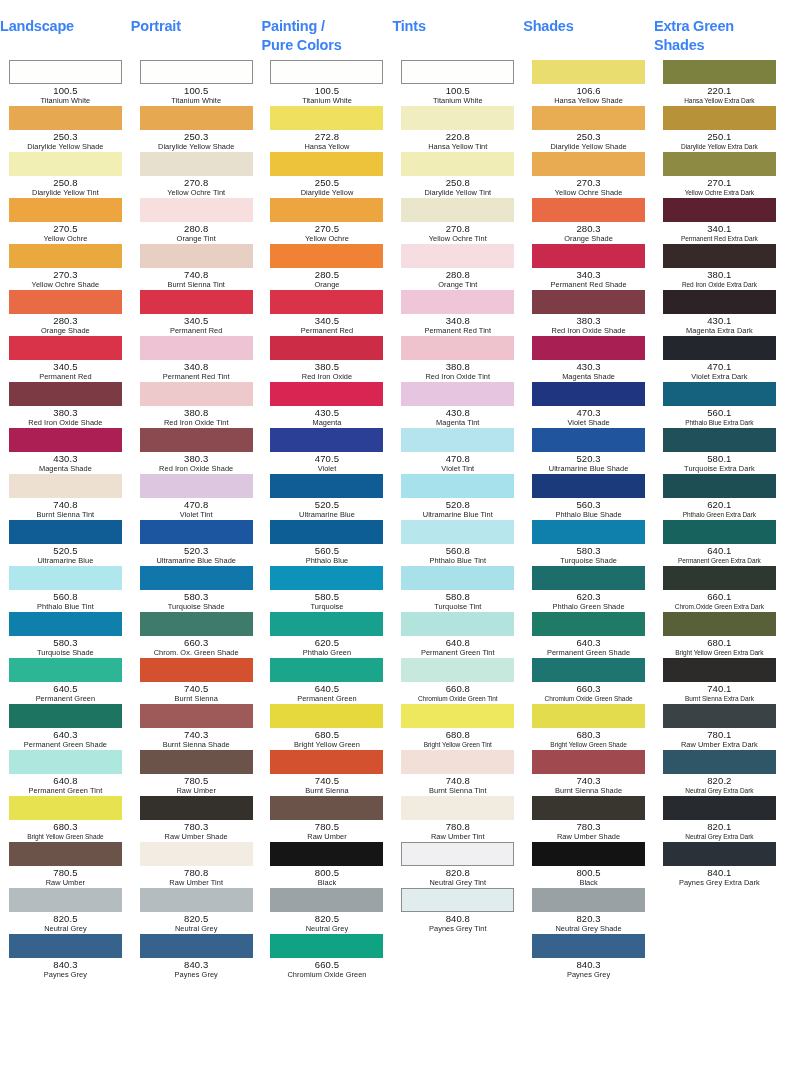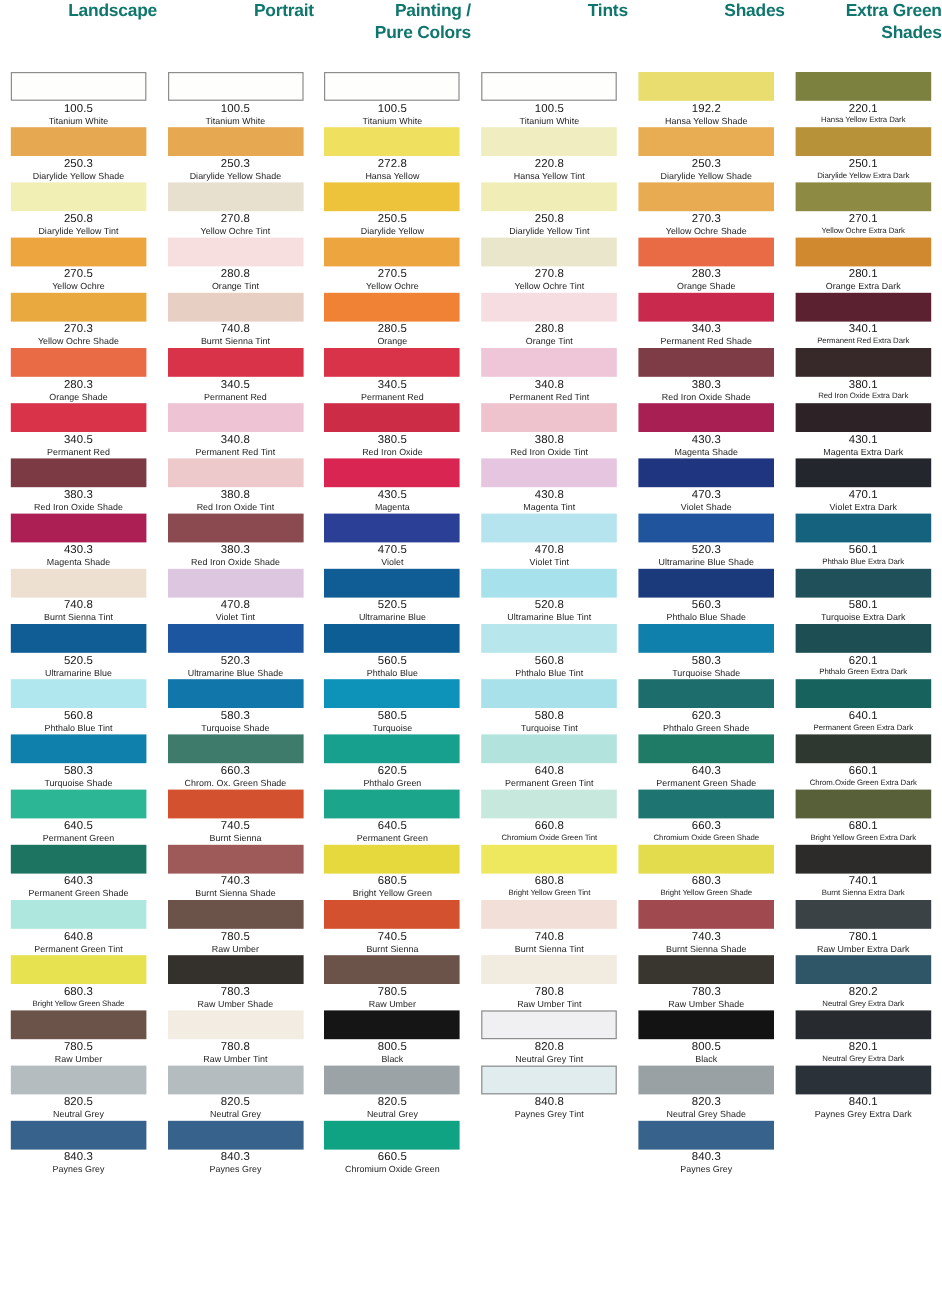--- a/index.html
+++ b/index.html
@@ -27,28 +27,29 @@
   .column {
     width: 130.8px;
     flex: 0 0 130.8px;
     display: flex;
     flex-direction: column;
     align-items: center;
     box-sizing: border-box;
   }
   .col-header {
     width: 100%;
-    text-align: right;
+    text-align: left;
     font-weight: bold;
     font-size: 14.5px;
     line-height: 19px;
     letter-spacing: -0.2px;
+    padding-top: 17px;
     height: 57px;
     box-sizing: border-box;
-    color: #0f766e;
+    color: #3b82f6;
   }
   .swatch-list {
     width: 100%;
     padding-top: 3px;
     box-sizing: border-box;
   }
   .swatch-cell {
     width: 100%;
     height: 46px;
     box-sizing: border-box;
@@ -666,21 +667,21 @@
           </div>
         </div>
       </div>
     </div>
     <div class="column">
       <div class="col-header"><span>Shades</span></div>
       <div class="swatch-list">
         <div class="swatch-cell">
           <div class="swatch" style="background-color: rgb(232, 221, 110);"></div>
           <div class="swatch-label">
-            <span class="code">192.2</span>
+            <span class="code">106.6</span>
             <span class="name">Hansa Yellow Shade</span>
           </div>
         </div>
         <div class="swatch-cell">
           <div class="swatch" style="background-color: rgb(232, 173, 82);"></div>
           <div class="swatch-label">
             <span class="code">250.3</span>
             <span class="name">Diarylide Yellow Shade</span>
           </div>
         </div>
@@ -830,27 +831,20 @@
           </div>
         </div>
         <div class="swatch-cell">
           <div class="swatch" style="background-color: rgb(141, 138, 67);"></div>
           <div class="swatch-label">
             <span class="code">270.1</span>
             <span class="name tiny">Yellow Ochre Extra Dark</span>
           </div>
         </div>
         <div class="swatch-cell">
-          <div class="swatch" style="background-color: rgb(209, 137, 47);"></div>
-          <div class="swatch-label">
-            <span class="code">280.1</span>
-            <span class="name">Orange Extra Dark</span>
-          </div>
-        </div>
-        <div class="swatch-cell">
           <div class="swatch" style="background-color: rgb(92, 33, 49);"></div>
           <div class="swatch-label">
             <span class="code">340.1</span>
             <span class="name tiny">Permanent Red Extra Dark</span>
           </div>
         </div>
         <div class="swatch-cell">
           <div class="swatch" style="background-color: rgb(55, 40, 42);"></div>
           <div class="swatch-label">
             <span class="code">380.1</span>

